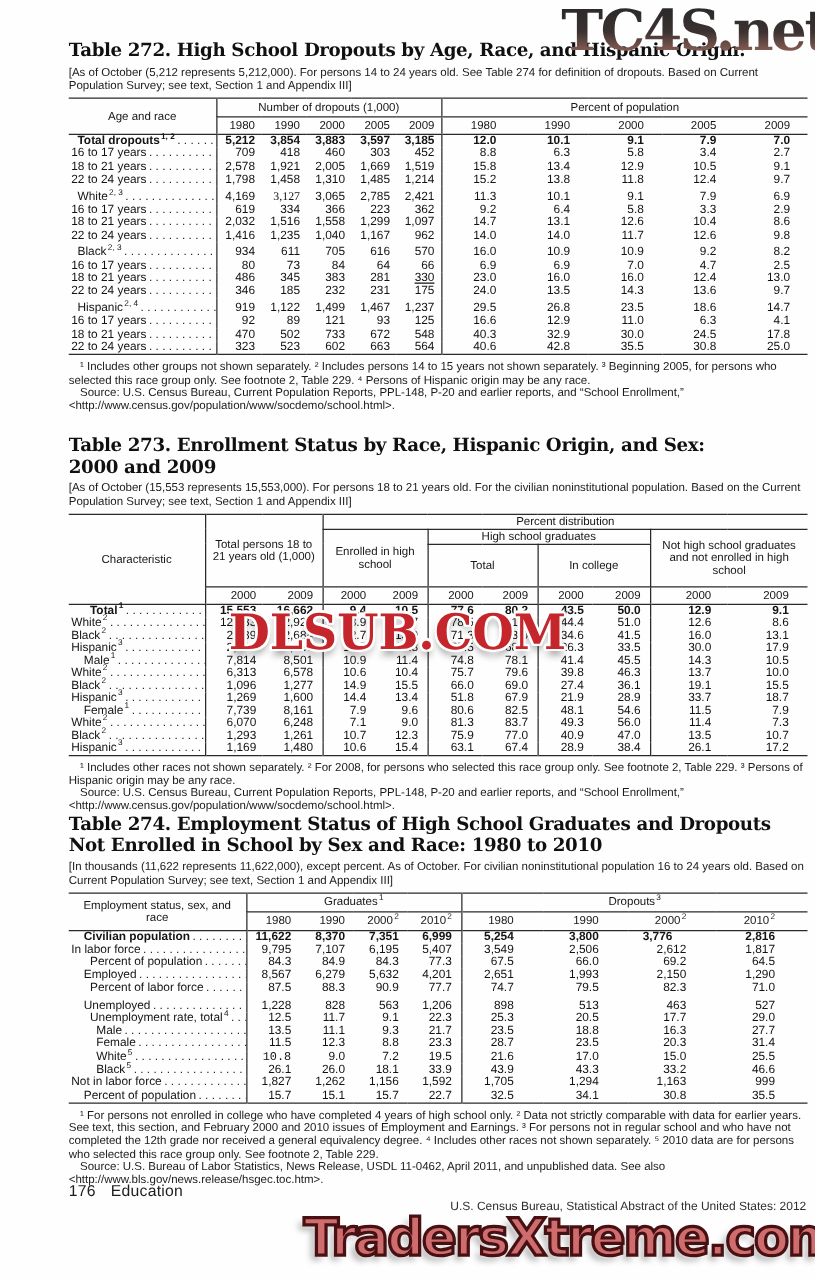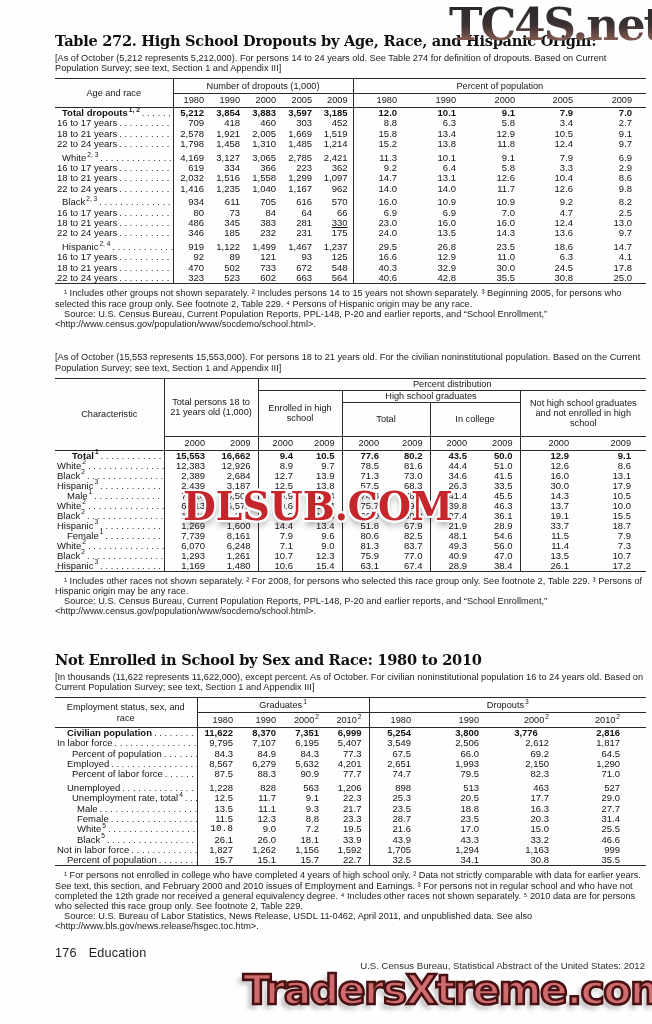--- a/index.html
+++ b/index.html
@@ -198,21 +198,21 @@
             <td class="num" style="padding-right: 14px;">9.7</td>
           </tr>
           <tr class="gap">
             <td class="lblcell">
               <div class="lblwrap" style="padding-left: 7px;">
                 <span class="ltxt">White<sup>2, 3</sup></span>
                 <span class="leader"></span>
               </div>
             </td>
             <td class="num bl" style="padding-right: 5px;">4,169</td>
-            <td class="num" style="padding-right: 5px;">3,127</td>
+            <td class="num" style="padding-right: 5px; font-family: Liberation Serif, serif;">3,127</td>
             <td class="num" style="padding-right: 5px;">3,065</td>
             <td class="num" style="padding-right: 5px;">2,785</td>
             <td class="num" style="padding-right: 5px;">2,421</td>
             <td class="num bl" style="padding-right: 15px;">11.3</td>
             <td class="num" style="padding-right: 15px;">10.1</td>
             <td class="num" style="padding-right: 15px;">9.1</td>
             <td class="num" style="padding-right: 15px;">7.9</td>
             <td class="num" style="padding-right: 14px;">6.9</td>
           </tr>
           <tr>
@@ -416,20 +416,24 @@
         </tbody>
       </table>
     </div>
   <div class="fn">
     <p>¹ Includes other groups not shown separately. ² Includes persons 14 to 15 years not shown separately. ³ Beginning 2005, for persons who selected this race group only. See footnote 2, Table 229. ⁴ Persons of Hispanic origin may be any race.</p>
     <p>Source: U.S. Census Bureau, Current Population Reports, PPL-148, P-20 and earlier reports, and “School Enrollment,” &lt;http://www.census.gov/population/www/socdemo/school.html&gt;.</p>
   </div>
 </div>
 
 <div class="section" style="top:349px">
+  <div class="ttl">
+    <div>Table 273. Enrollment Status by Race, Hispanic Origin, and Sex:</div>
+    <div>2000 and 2009</div>
+  </div>
   <div class="note">[As of October (15,553 represents 15,553,000). For persons 18 to 21 years old. For the civilian noninstitutional population. Based on the Current Population Survey; see text, Section 1 and Appendix III]</div>
   <div class="tbl-host" id="t273-host">
       <table class="dtable">
         <colgroup>
           <col style="width: 109px;">
           <col style="width: 46px;">
           <col style="width: 48px;">
           <col style="width: 42px;">
           <col style="width: 42px;">
           <col style="width: 44px;">
@@ -688,20 +692,21 @@
       </table>
     </div>
   <div class="fn">
     <p>¹ Includes other races not shown separately. ² For 2008, for persons who selected this race group only. See footnote 2, Table 229. ³ Persons of Hispanic origin may be any race.</p>
     <p>Source: U.S. Census Bureau, Current Population Reports, PPL-148, P-20 and earlier reports, and “School Enrollment,” &lt;http://www.census.gov/population/www/socdemo/school.html&gt;.</p>
   </div>
 </div>
 
 <div class="section" style="top:652px">
   <div class="ttl">
+    <div>Table 274. Employment Status of High School Graduates and Dropouts</div>
     <div>Not Enrolled in School by Sex and Race: 1980 to 2010</div>
   </div>
   <div class="note">[In thousands (11,622 represents 11,622,000), except percent. As of October. For civilian noninstitutional population 16 to 24 years old. Based on Current Population Survey; see text, Section 1 and Appendix III]</div>
   <div class="tbl-host" id="t274-host">
       <table class="dtable">
         <colgroup>
           <col style="width: 142px;">
           <col style="width: 43px;">
           <col style="width: 43px;">
           <col style="width: 43px;">

